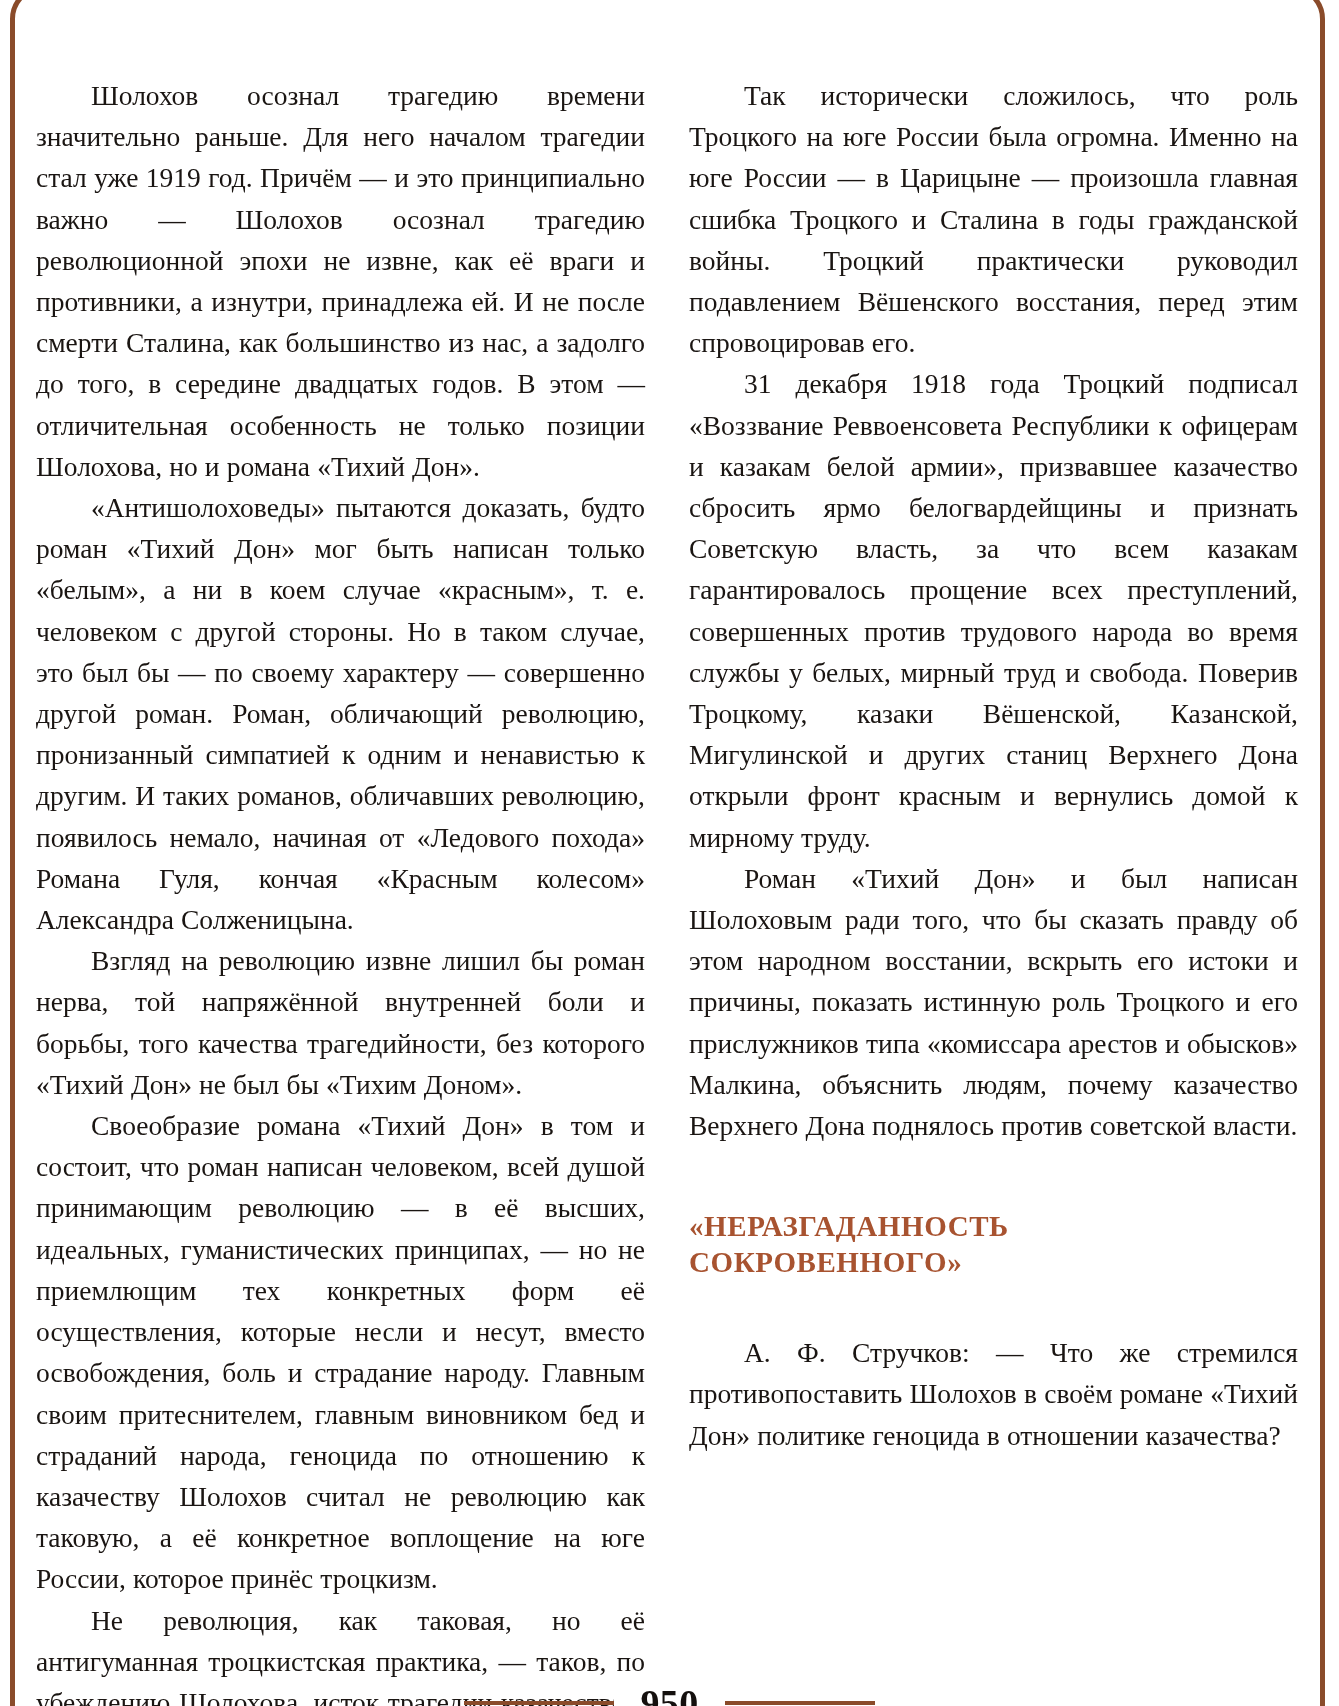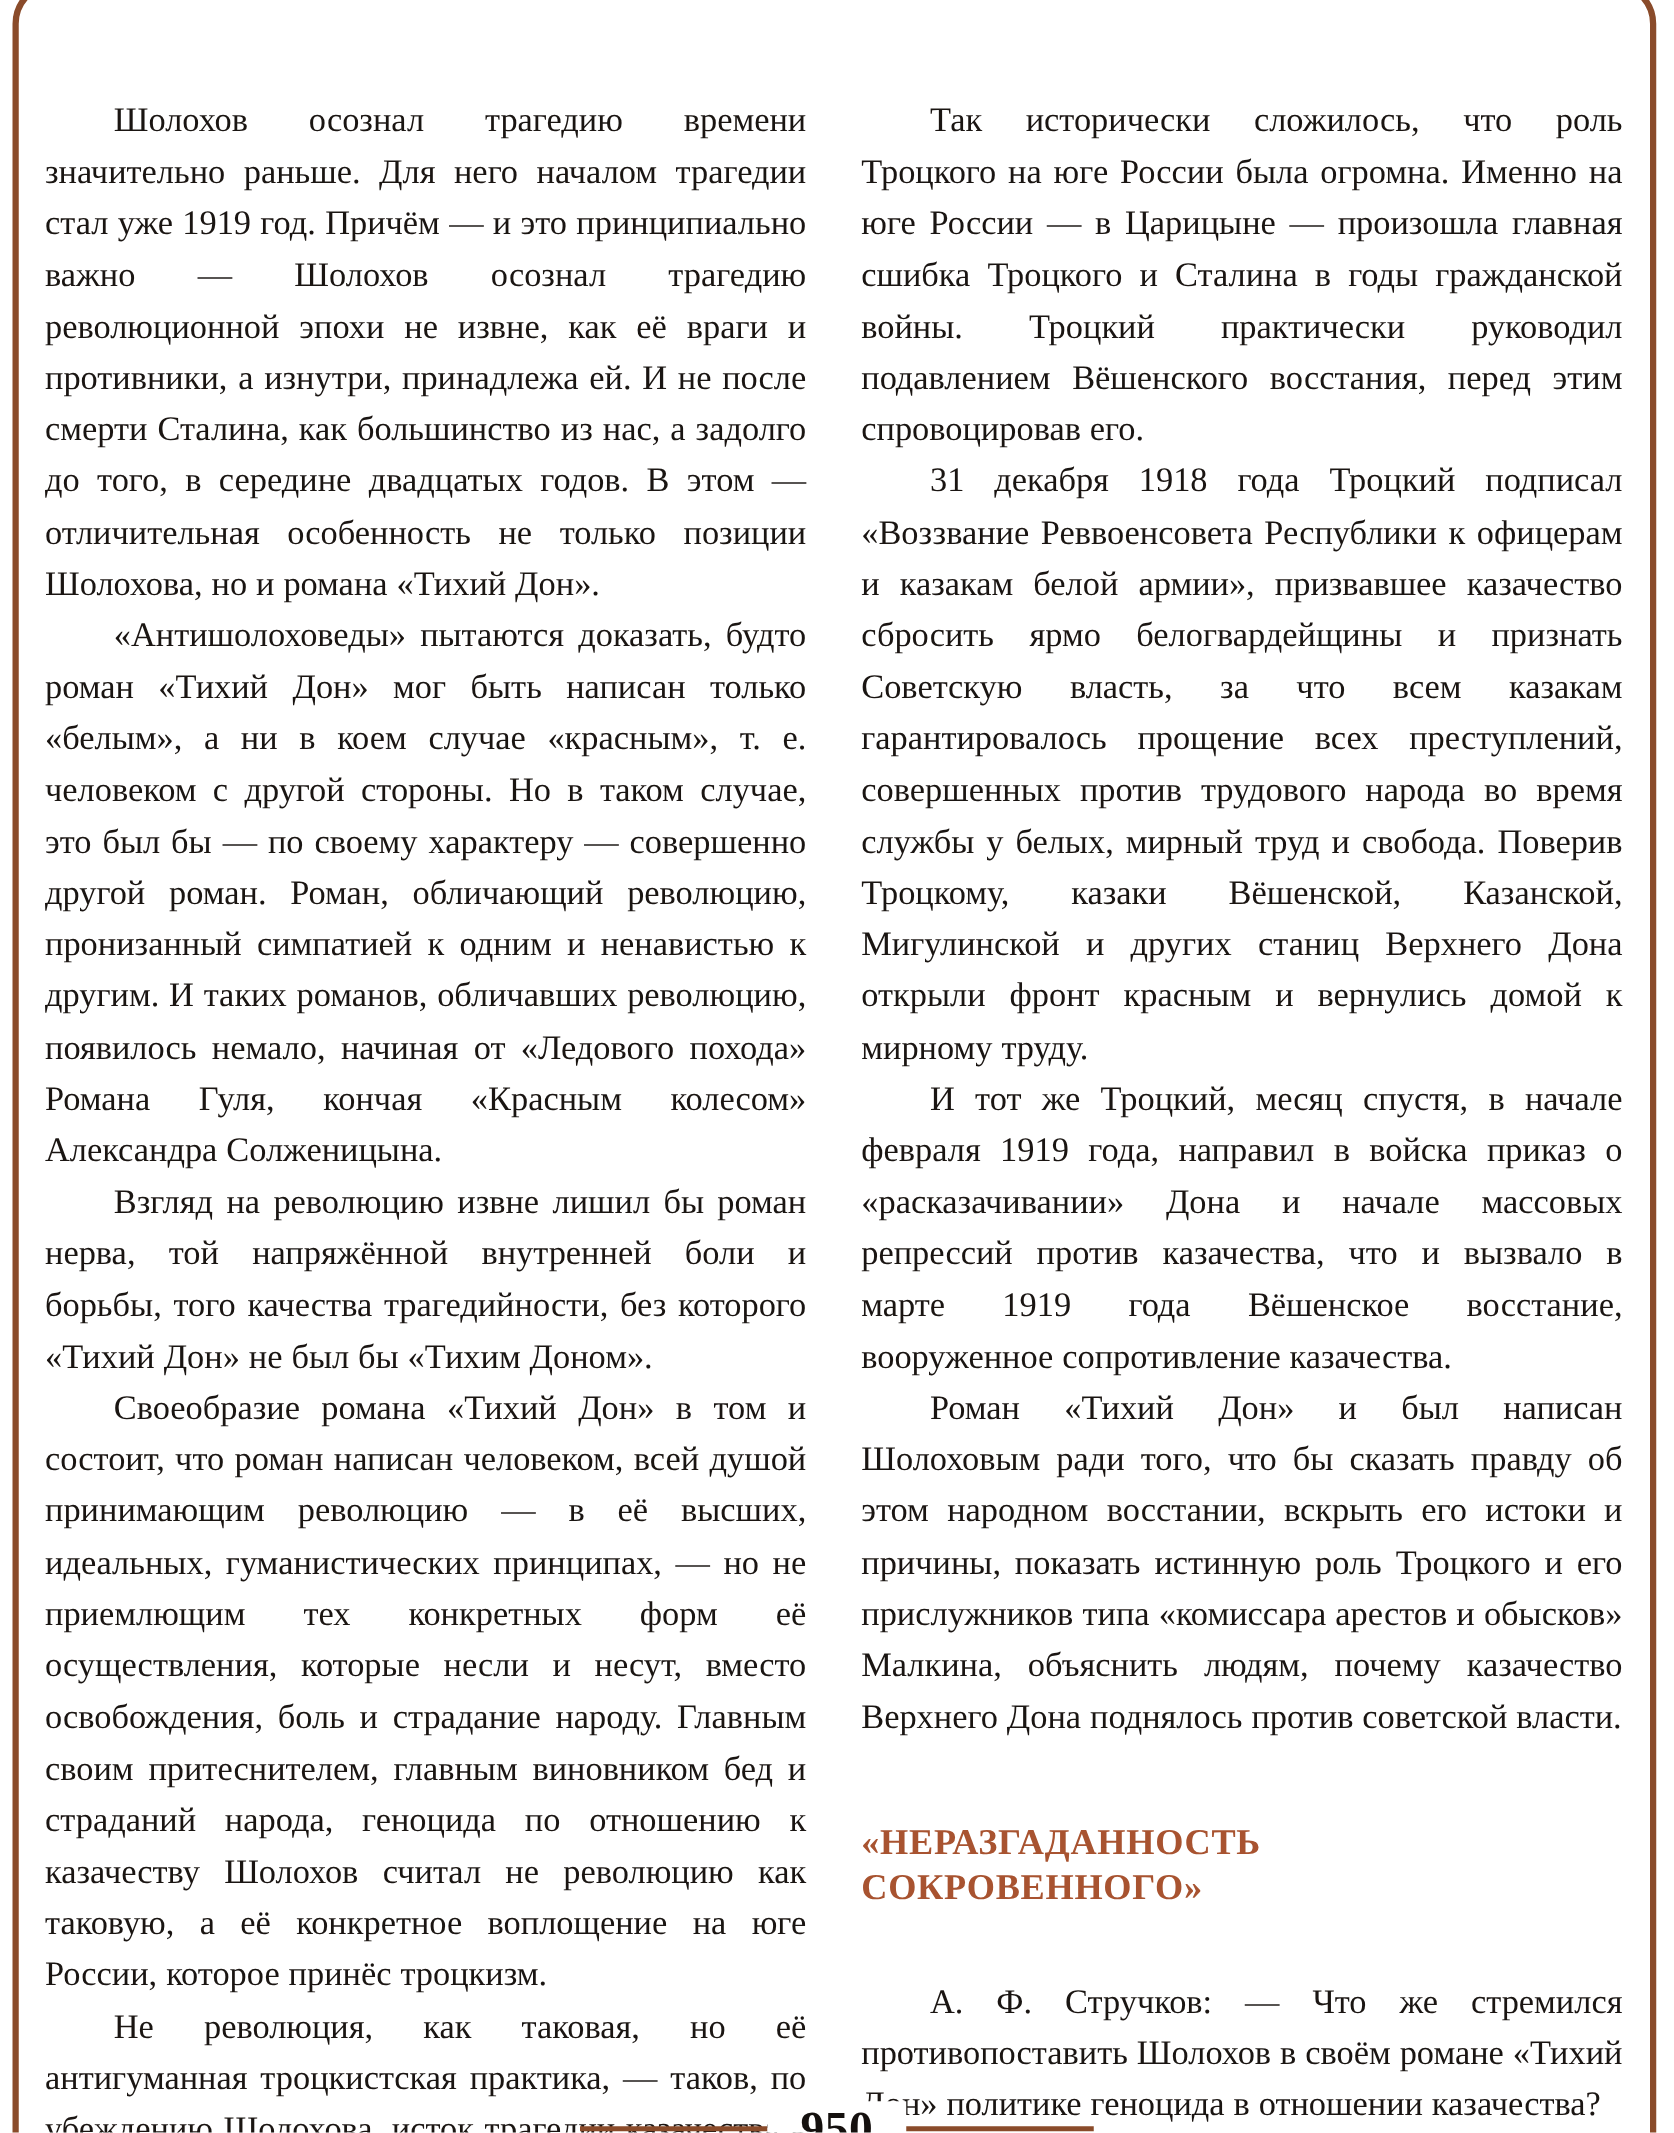--- a/index.html
+++ b/index.html
@@ -135,21 +135,20 @@
       <p class="para">Шолохов осознал трагедию времени значительно раньше. Для него началом трагедии стал уже 1919 год. Причём — и это принципиально важно — Шолохов осознал трагедию революционной эпохи не извне, как её враги и противники, а изнутри, принадлежа ей. И не после смерти Сталина, как большинство из нас, а задолго до того, в середине двадцатых годов. В этом — отличительная особенность не только позиции Шолохова, но и романа «Тихий Дон».</p>
       <p class="para">«Антишолоховеды» пытаются доказать, будто роман «Тихий Дон» мог быть написан только «белым», а ни в коем случае «красным», т. е. человеком с другой стороны. Но в таком случае, это был бы — по своему характеру — совершенно другой роман. Роман, обличающий революцию, пронизанный симпатией к одним и ненавистью к другим. И таких романов, обличавших революцию, появилось немало, начиная от «Ледового похода» Романа Гуля, кончая «Красным колесом» Александра Солженицына.</p>
       <p class="para">Взгляд на революцию извне лишил бы роман нерва, той напряжённой внутренней боли и борьбы, того качества трагедийности, без которого «Тихий Дон» не был бы «Тихим Доном».</p>
       <p class="para">Своеобразие романа «Тихий Дон» в том и состоит, что роман написан человеком, всей душой принимающим революцию — в её высших, идеальных, гуманистических принципах, — но не приемлющим тех конкретных форм её осуществления, которые несли и несут, вместо освобождения, боль и страдание народу. Главным своим притеснителем, главным виновником бед и страданий народа, геноцида по отношению к казачеству Шолохов считал не революцию как таковую, а её конкретное воплощение на юге России, которое принёс троцкизм.</p>
       <p class="para">Не революция, как таковая, но её антигуманная троцкистская практика, — таков, по убеждению Шолохова, исток трагедии казачества в революции, личной трагической судьбе Григория Мелехова.</p>
     </div>
 
     <div class="col">
       <p class="para">Так исторически сложилось, что роль Троцкого на юге России была огромна. Именно на юге России — в Царицыне — произошла главная сшибка Троцкого и Сталина в годы гражданской войны. Троцкий практически руководил подавлением Вёшенского восстания, перед этим спровоцировав его.</p>
       <p class="para">31 декабря 1918 года Троцкий подписал «Воззвание Реввоенсовета Республики к офицерам и казакам белой армии», призвавшее казачество сбросить ярмо белогвардейщины и признать Советскую власть, за что всем казакам гарантировалось прощение всех преступлений, совершенных против трудового народа во время службы у белых, мирный труд и свобода. Поверив Троцкому, казаки Вёшенской, Казанской, Мигулинской и других станиц Верхнего Дона открыли фронт красным и вернулись домой к мирному труду.</p>
-      <p class="para">И тот же Троцкий, месяц спустя, в начале февраля 1919 года, направил в войска приказ о «расказачивании» Дона и начале массовых репрессий против казачества, что и вызвало в марте 1919 года Вёшенское восстание, вооруженное сопротивление казачества.</p>
       <p class="para">Роман «Тихий Дон» и был написан Шолоховым ради того, что бы сказать правду об этом народном восстании, вскрыть его истоки и причины, показать истинную роль Троцкого и его прислужников типа «комиссара арестов и обысков» Малкина, объяснить людям, почему казачество Верхнего Дона поднялось против советской власти.</p>
 
       <div class="section-heading">
         <span class="ln">«НЕРАЗГАДАННОСТЬ</span>
         <span class="ln">СОКРОВЕННОГО»</span>
       </div>
 
       <div class="qa-block">
         <p class="para"><span class="speaker">А. Ф. Стручков:</span><span> — Что же стремился противопоставить Шолохов в своём романе «Тихий Дон» политике геноцида в отношении казачества?</span></p>
       </div>

